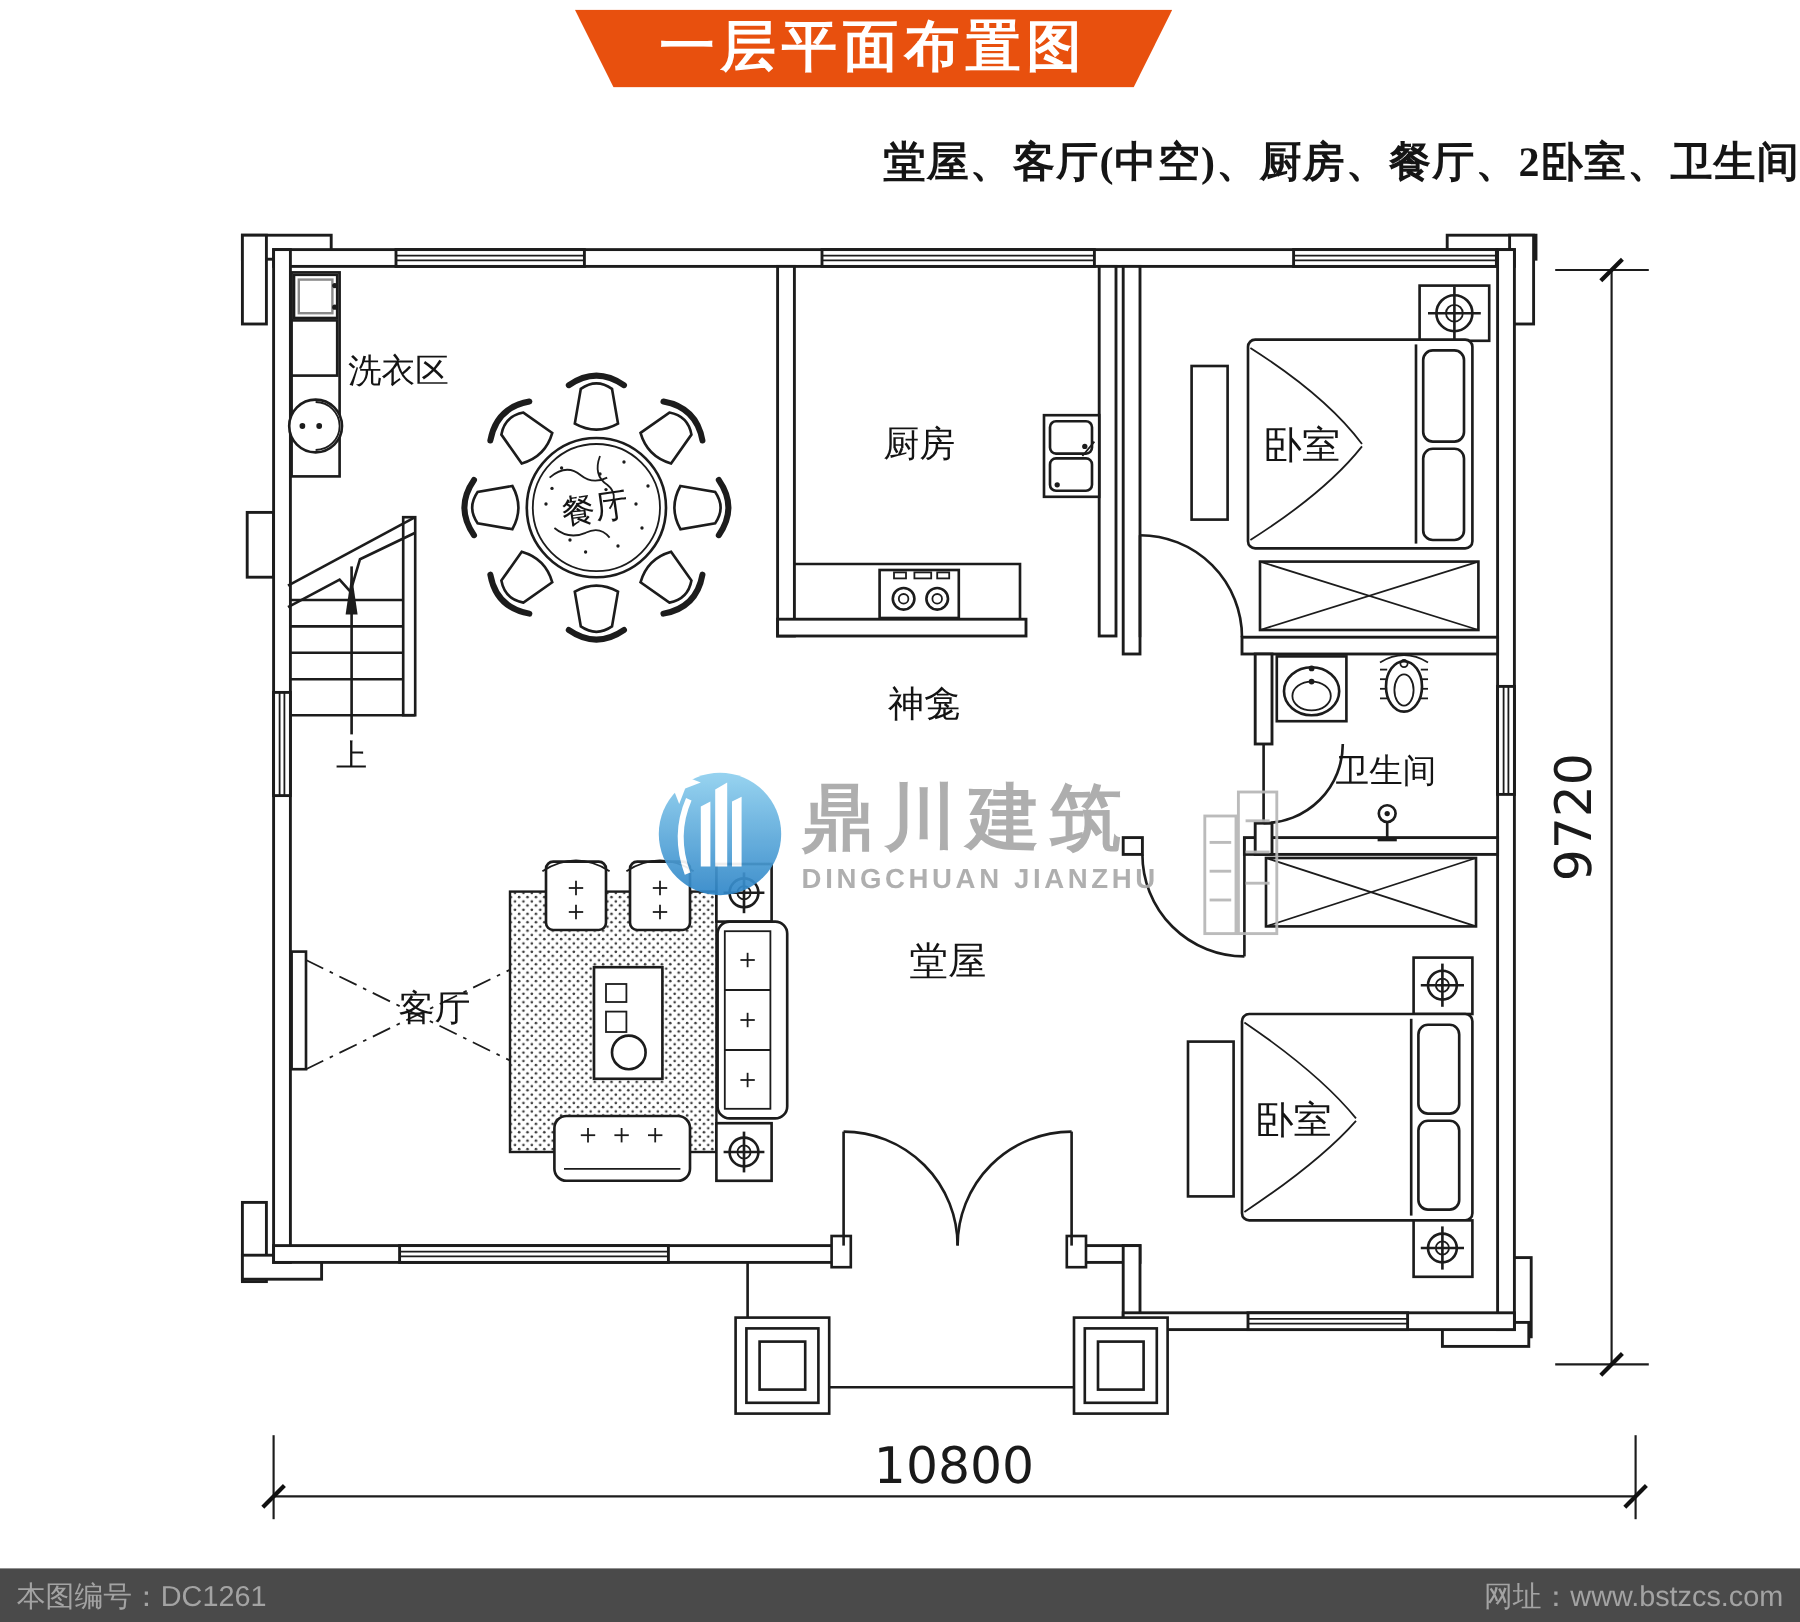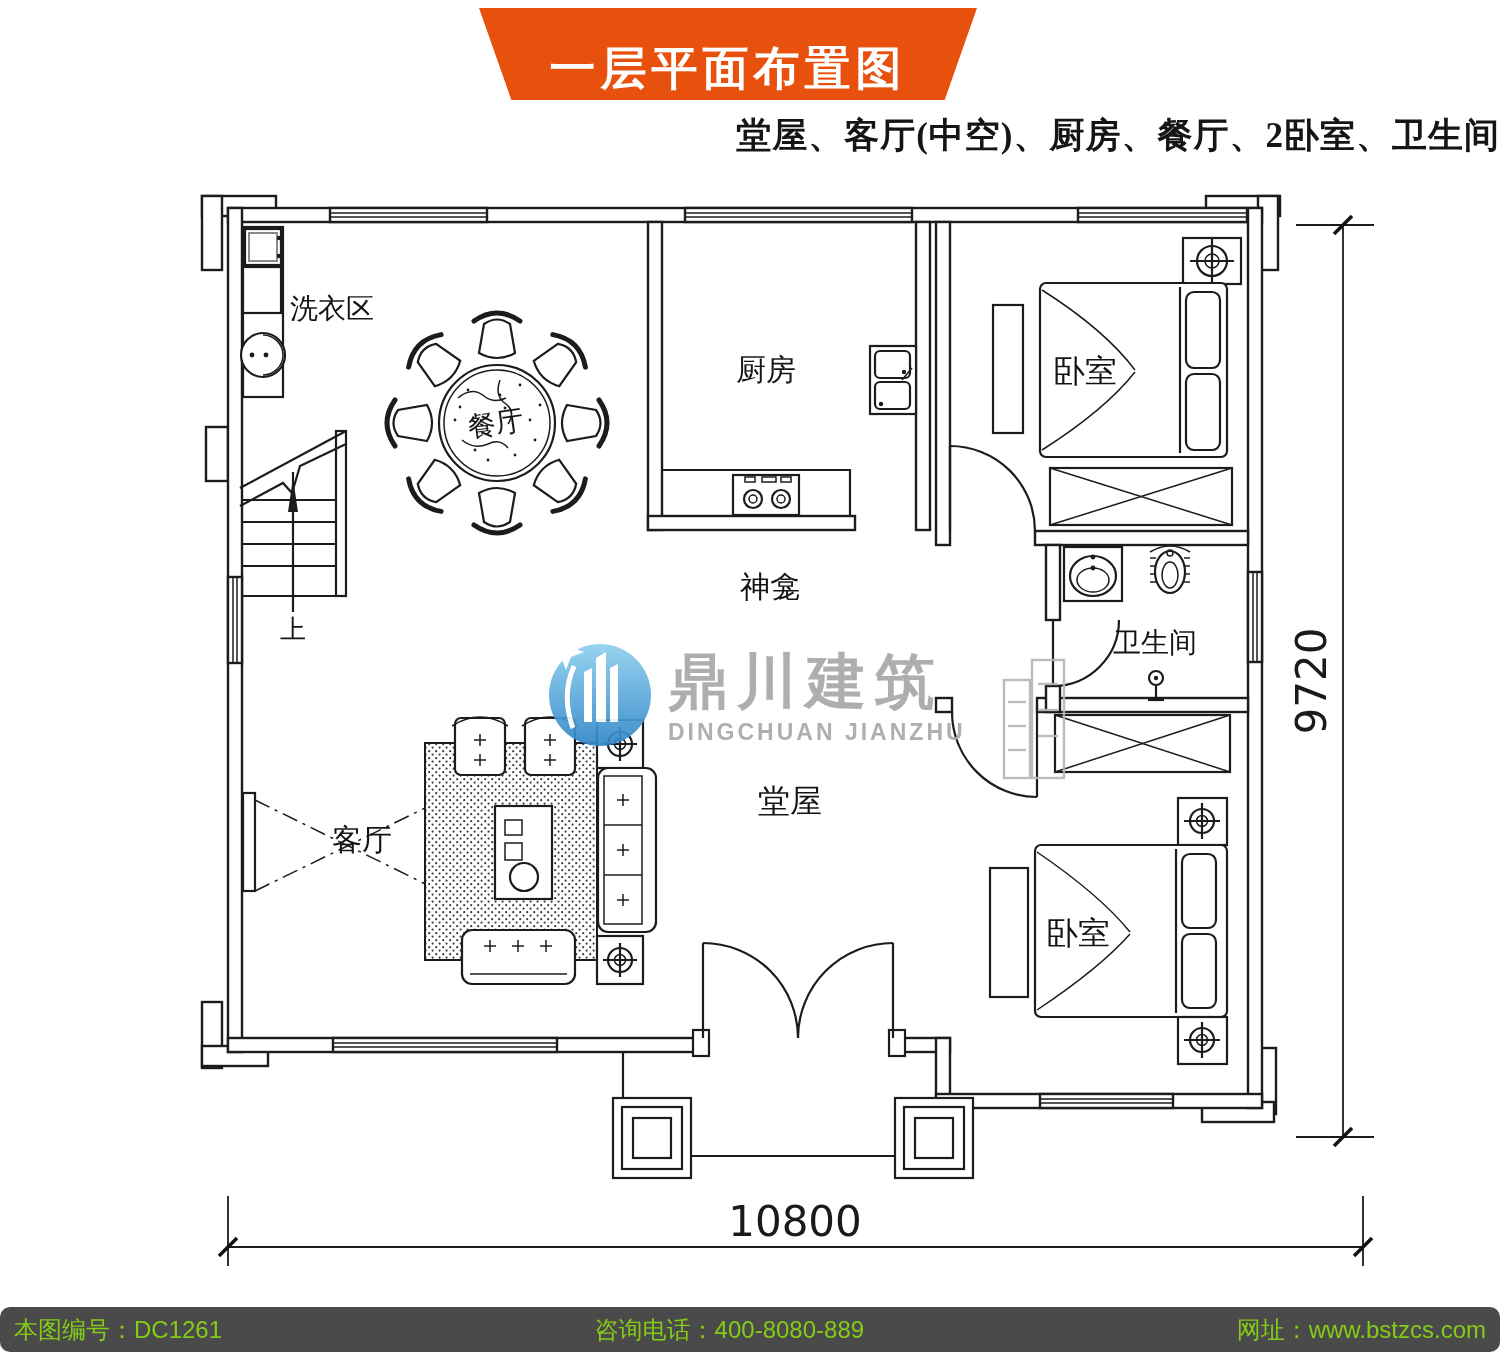--- a/index.html
+++ b/index.html
@@ -1,29 +1,29 @@
 <!DOCTYPE html>
 <html><head>
 <meta charset="utf-8">
 <style>
   html,body{margin:0;padding:0;background:#fff;}
   .stage{position:relative;width:1500px;height:1352px;background:#fff;overflow:hidden;
          font-family:"Liberation Sans",sans-serif;}
-  .banner{position:absolute;left:479px;top:8px;width:498px;height:92px;background:#e8500e;
+  .banner{position:absolute;left:479px;top:8px;width:498px;height:65px;background:#e8500e;
           clip-path:polygon(0 0,100% 0,93.5% 100%,6.5% 100%);
-          display:flex;align-items:flex-end;justify-content:center;}
+          display:flex;align-items:flex-start;justify-content:center;}
   .banner-title{color:#fff;font-size:46px;font-weight:bold;letter-spacing:5px;
                 font-family:"Liberation Sans",sans-serif;}
   .subtitle{position:absolute;left:0;top:112px;width:1500px;text-align:right;
             font-family:"Liberation Serif",serif;font-weight:600;font-size:35px;color:#151515;
             letter-spacing:1px;}
   .planwrap{position:absolute;left:0;top:0;width:1500px;height:1352px;}
   .footer{position:absolute;left:0;bottom:0;width:1500px;height:45px;background:#4a4a4a;
           box-sizing:border-box;display:flex;align-items:center;justify-content:space-between;
-          padding:0 14px;color:#84cc16;font-size:24px;white-space:nowrap;border-radius:10px;}
+          padding:0 14px;color:#a3a3a3;font-size:24px;white-space:nowrap;}
   
   .w{fill:#fff;stroke:#1c1c1c;stroke-width:2.4;}
   .ln{stroke:#1c1c1c;stroke-width:2.2;fill:none;}
   .tn{stroke:#1c1c1c;stroke-width:1.5;fill:none;}
   .f{fill:#fff;stroke:#1c1c1c;stroke-width:2.2;}
   .rl{font-family:"Liberation Serif",serif;fill:#141414;text-anchor:middle;}
   .dim{font-family:"DejaVu Sans",sans-serif;font-size:42px;fill:#1a1a1a;text-anchor:middle;}
   .dl{stroke:#1c1c1c;stroke-width:1.8;fill:none;}
   .tick{stroke:#111;stroke-width:3.5;}
   .wm-cn{font-family:"Liberation Serif",serif;font-weight:bold;font-size:60px;fill:#a8a8a8;letter-spacing:9px;}
@@ -449,16 +449,15 @@
       <line class="dl" x1="1343" y1="225" x2="1343" y2="1137"></line>
       <line class="tick" x1="1334" y1="234" x2="1352" y2="216"></line>
       <line class="tick" x1="1334" y1="1146" x2="1352" y2="1128"></line>
       <text class="dim" transform="rotate(-90 1326 681)" x="1326" y="681">9720</text>
     </g>
   </svg>
   </div>
 
   <div class="footer">
     <span>本图编号：DC1261</span>
-    <span>咨询电话：400-8080-889</span>
     <span>网址：www.bstzcs.com</span>
   </div>
 </div>
 
 </body></html>

